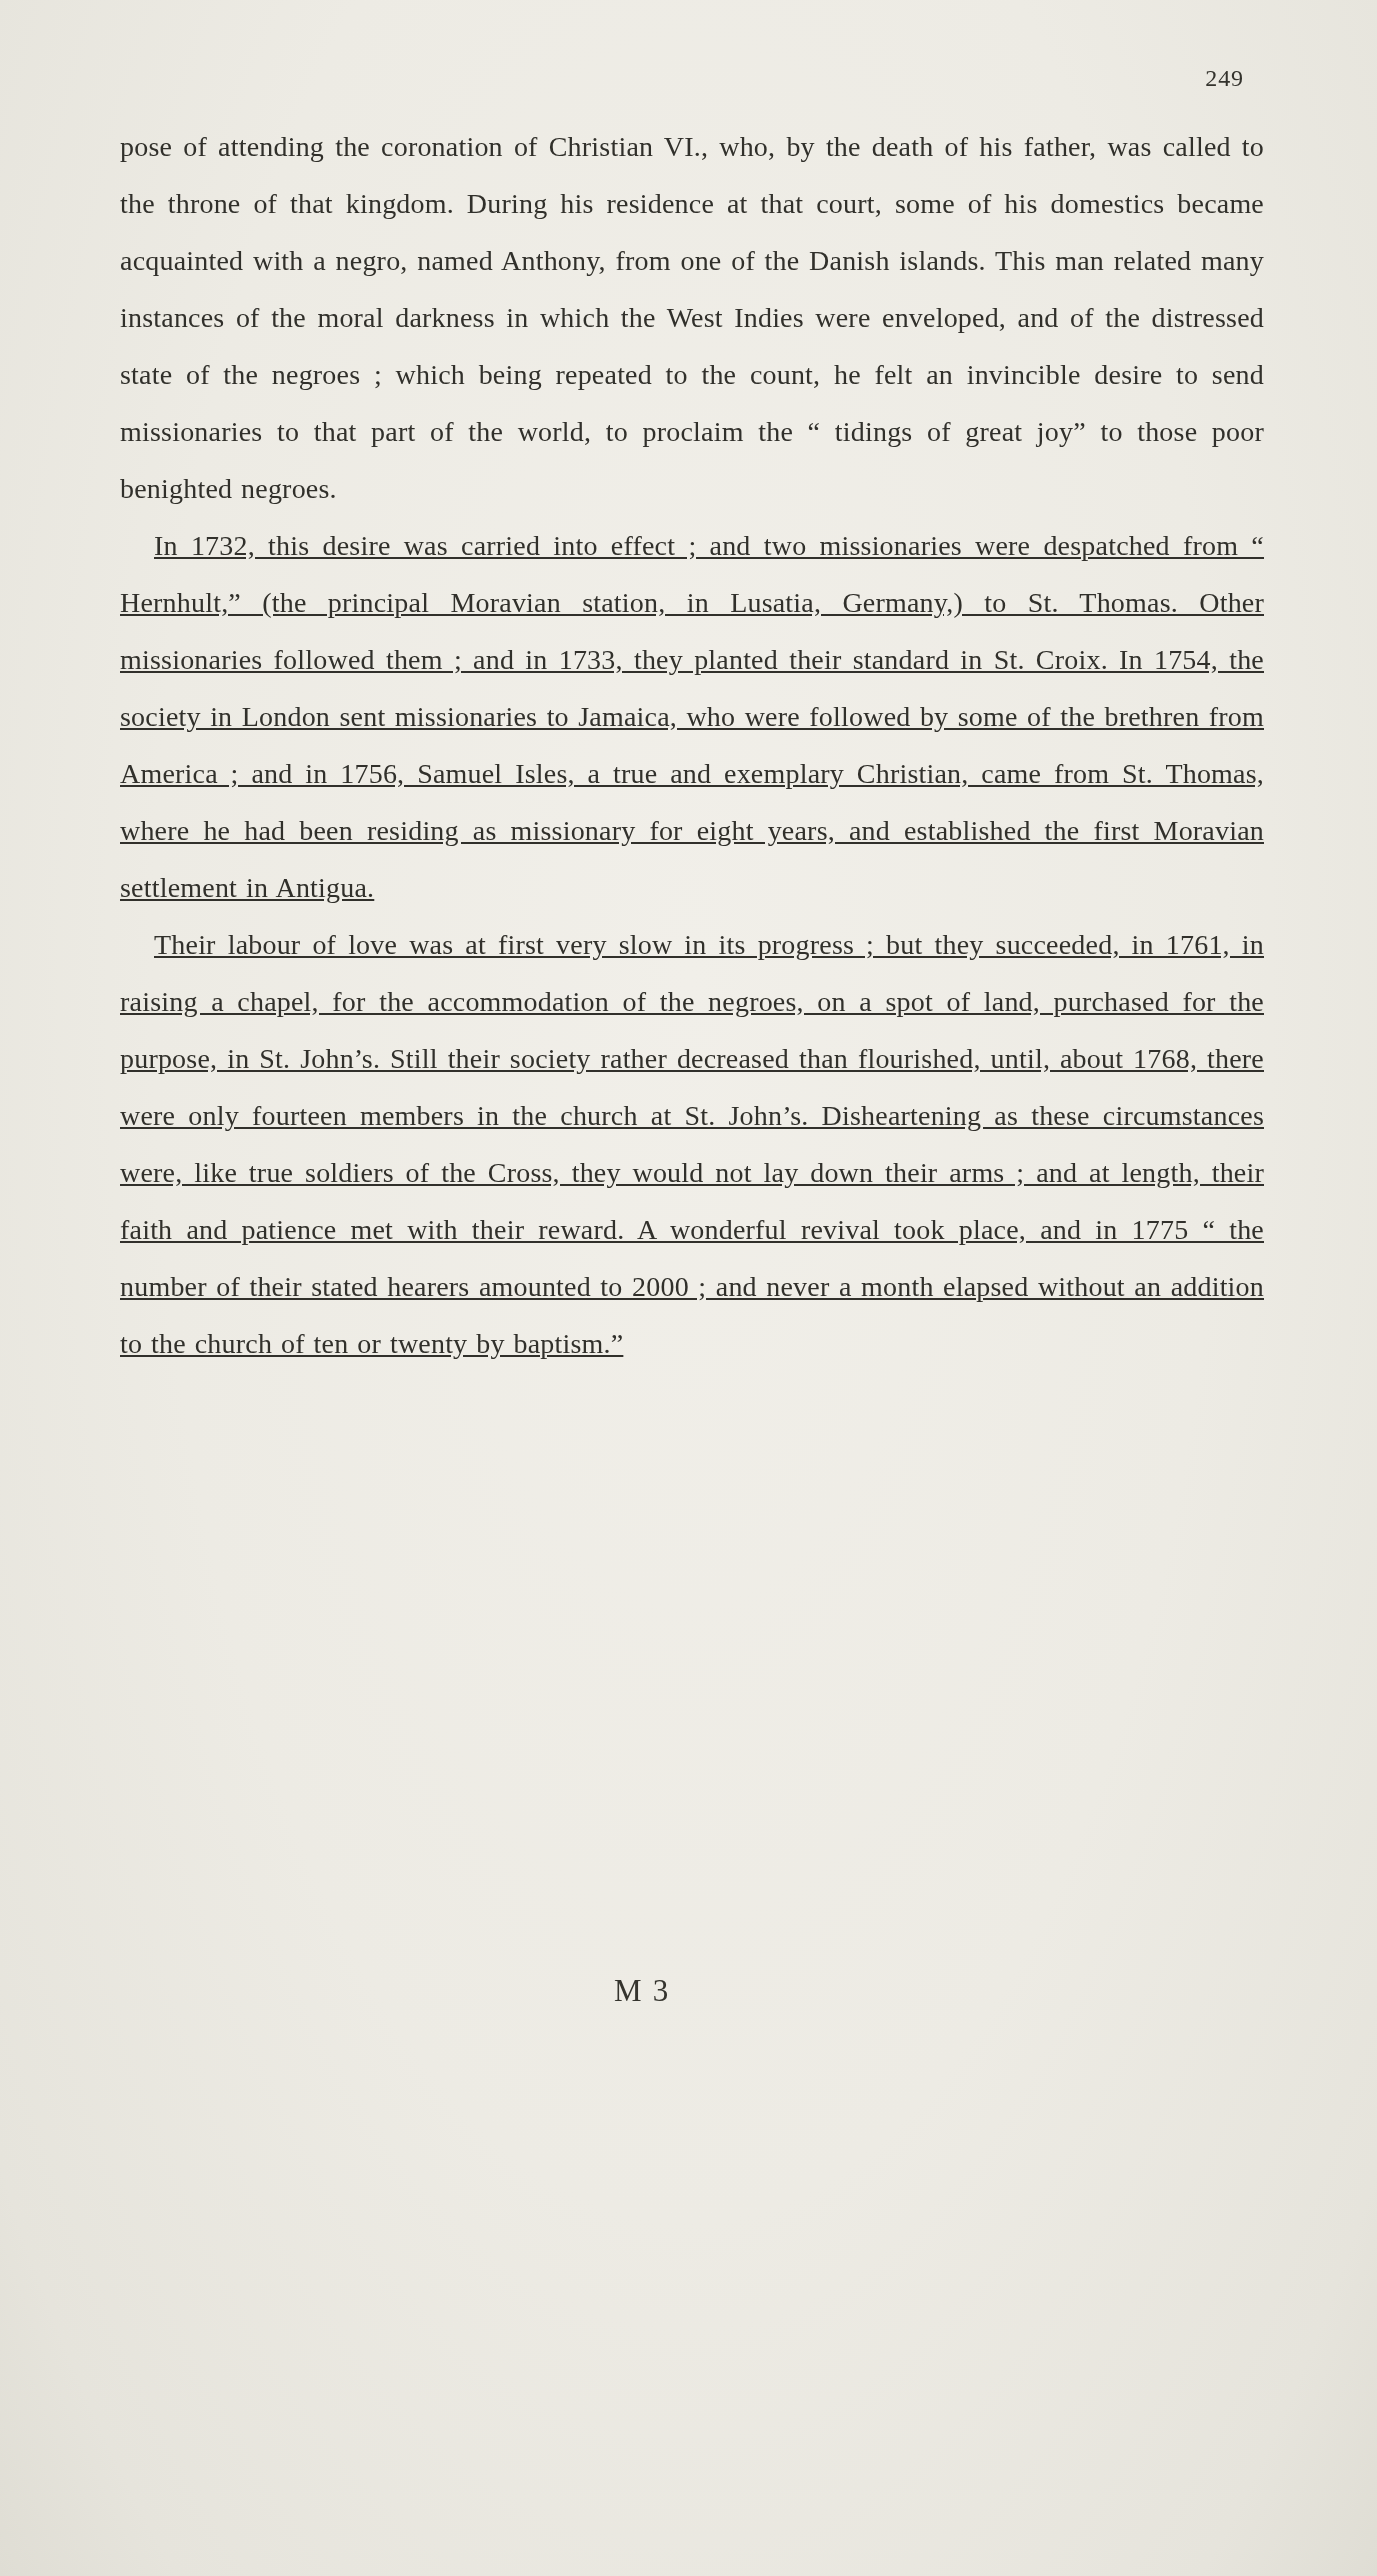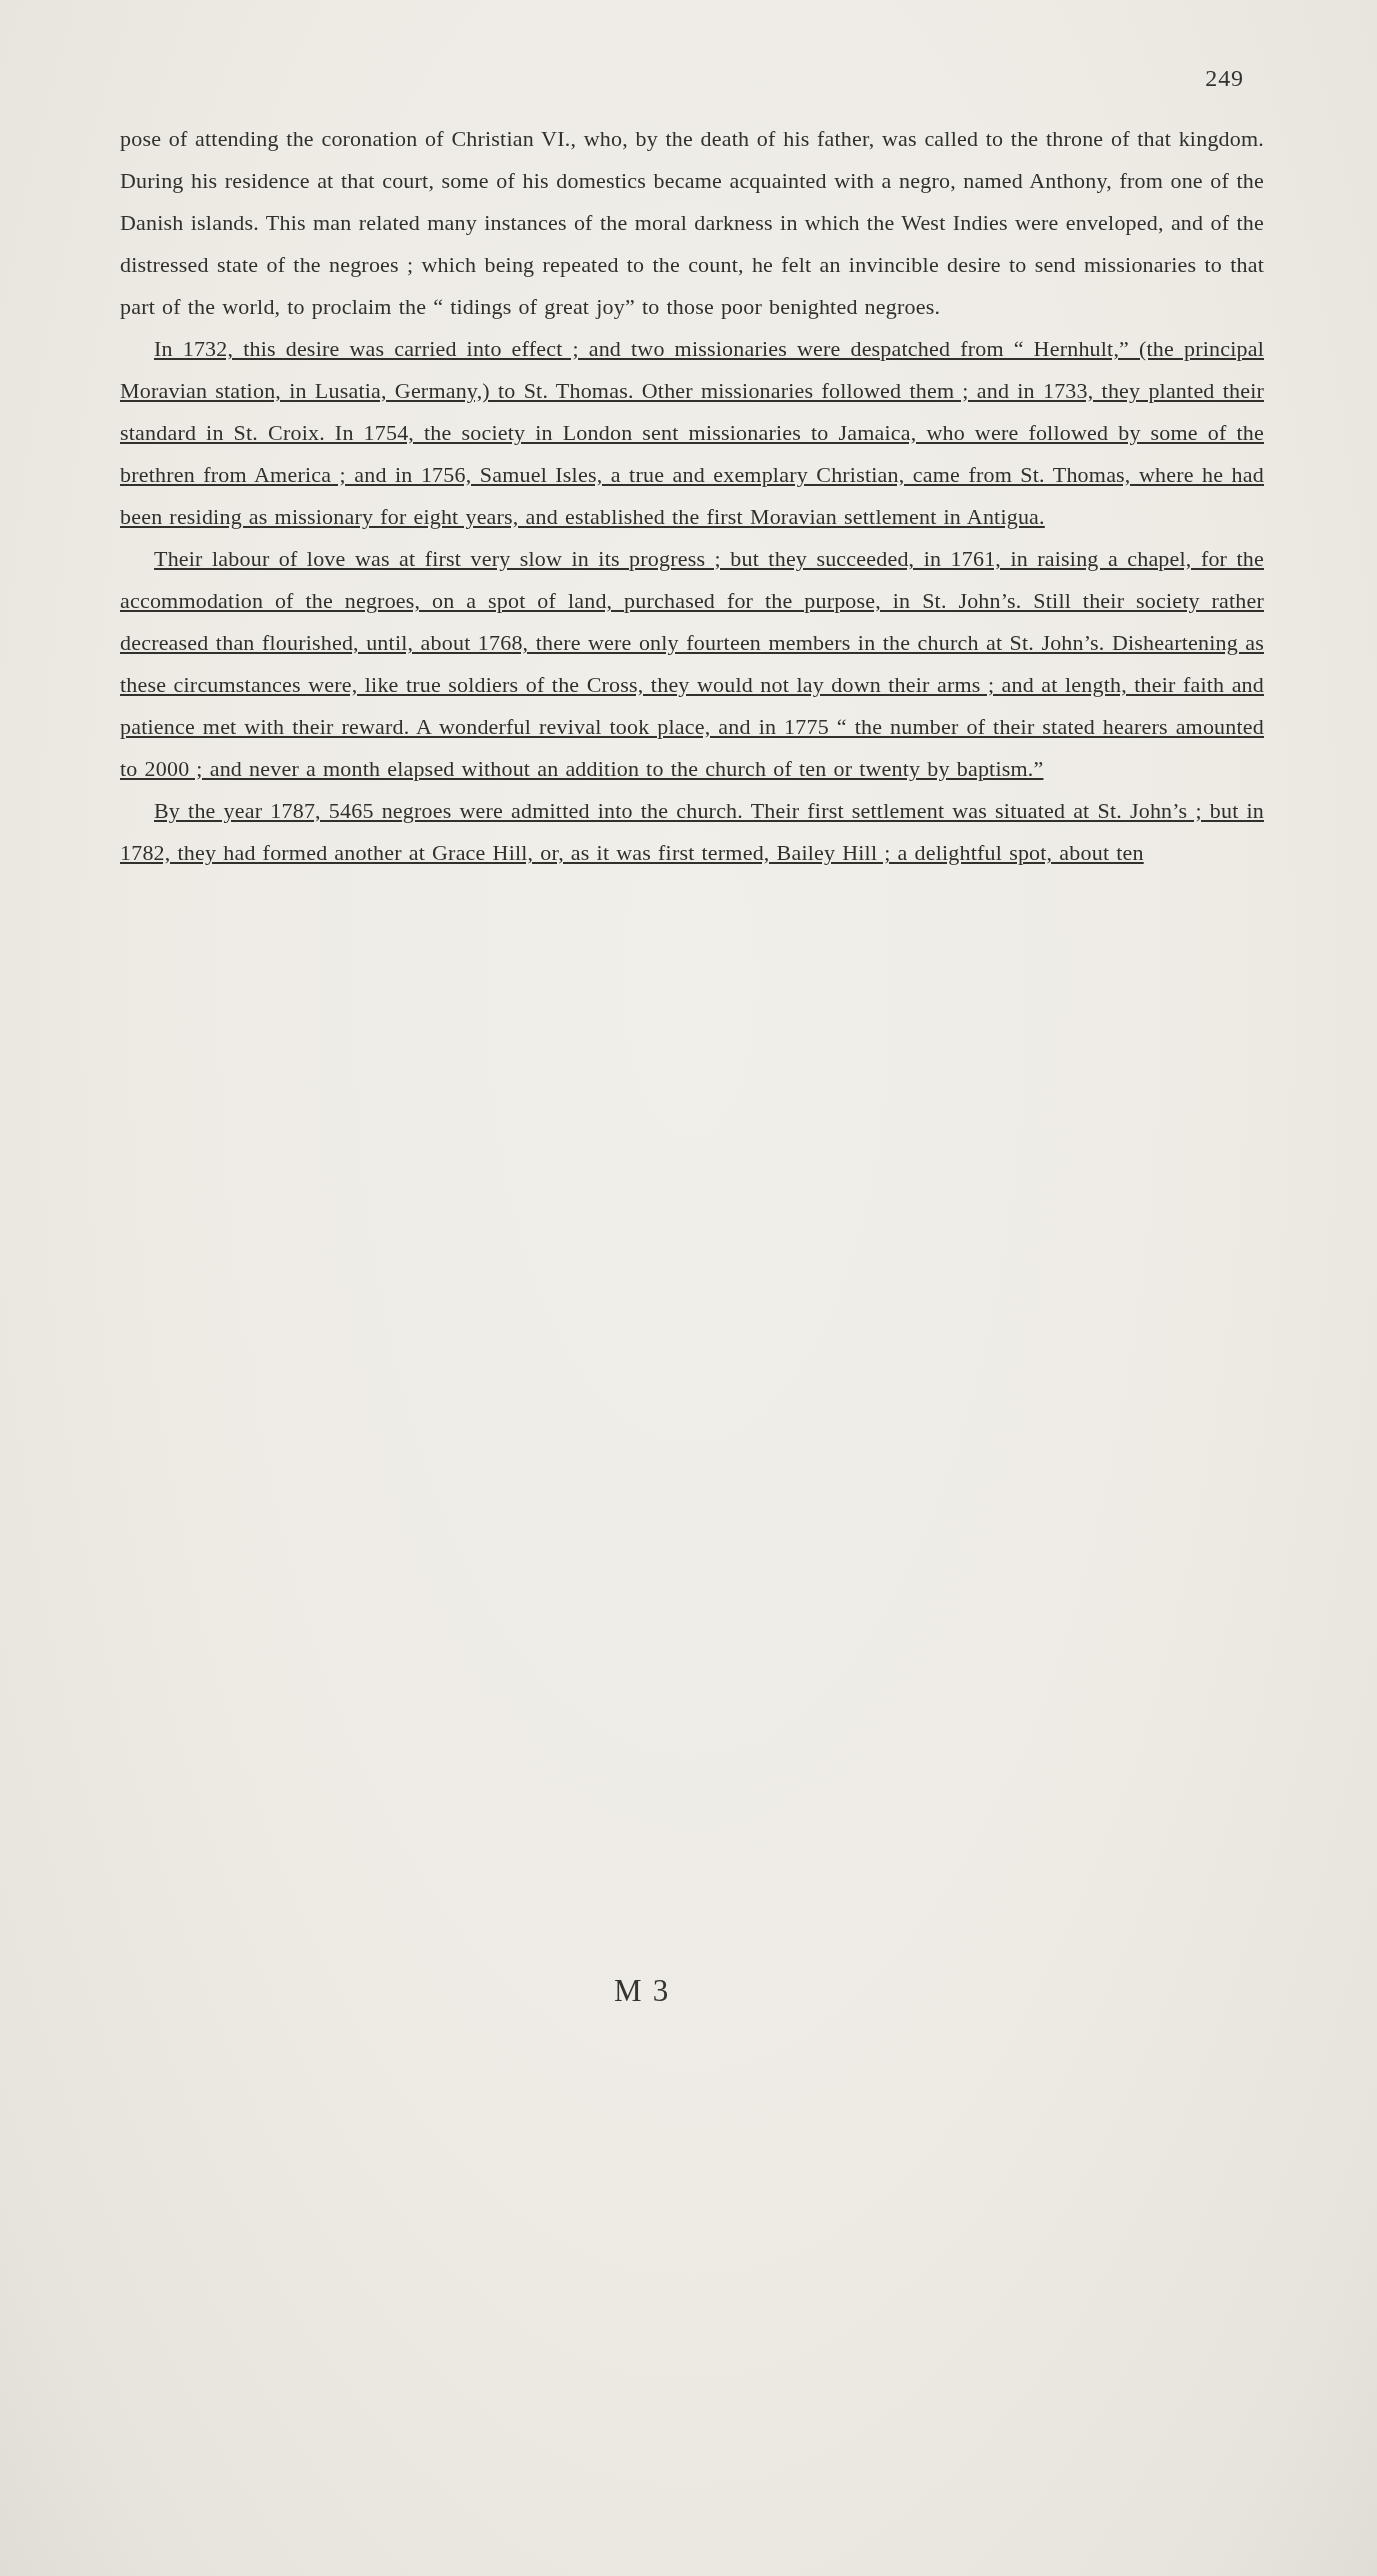--- a/index.html
+++ b/index.html
@@ -40,22 +40,22 @@
     top: 0;
     font-size: 24px;
     letter-spacing: 0.9px;
     color: #34332d;
   }
   .text-block {
     position: absolute;
     top: 118px;
     left: 120px;
     right: 114px;
-    font-size: 22px;
-    line-height: 42px;
+    font-size: 28px;
+    line-height: 57px;
     text-align: justify;
     word-spacing: 0.06em;
     letter-spacing: 0.2px;
   }
   .para {
     margin: 0;
     padding: 0;
   }
   .para.indent {
     text-indent: 34px;
@@ -83,21 +83,20 @@
 <div class="page">
 
   <header class="running-header">
     <span class="page-num">249</span>
   </header>
 
   <main class="text-block">
     <p class="para">pose of attending the coronation of Christian VI., who, by the death of his father, was called to the throne of that kingdom. During his residence at that court, some of his domestics became acquainted with a negro, named Anthony, from one of the Danish islands. This man related many instances of the moral darkness in which the West Indies were enveloped, and of the distressed state of the negroes ; which being repeated to the count, he felt an invincible desire to send missionaries to that part of the world, to proclaim the “ tidings of great joy” to those poor benighted negroes.</p>
     <p class="para indent">In 1732, this desire was carried into effect ; and two missionaries were despatched from “ Hernhult,” (the principal Moravian station, in Lusatia, Germany,) to St. Thomas. Other missionaries followed them ; and in 1733, they planted their standard in St. Croix. In 1754, the society in London sent missionaries to Jamaica, who were followed by some of the brethren from America ; and in 1756, Samuel Isles, a true and exemplary Christian, came from St. Thomas, where he had been residing as missionary for eight years, and established the first Moravian settlement in Antigua.</p>
     <p class="para indent">Their labour of love was at first very slow in its progress ; but they succeeded, in 1761, in raising a chapel, for the accommodation of the negroes, on a spot of land, purchased for the purpose, in St. John’s. Still their society rather decreased than flourished, until, about 1768, there were only fourteen members in the church at St. John’s. Disheartening as these circumstances were, like true soldiers of the Cross, they would not lay down their arms ; and at length, their faith and patience met with their reward. A wonderful revival took place, and in 1775 “ the number of their stated hearers amounted to 2000 ; and never a month elapsed without an addition to the church of ten or twenty by baptism.”</p>
-    <p class="para indent">By the year 1787, 5465 negroes were admitted into the church. Their first settlement was situated at St. John’s ; but in 1782, they had formed another at Grace Hill, or, as it was first termed, Bailey Hill ; a delightful spot, about ten</p>
   </main>
 
   <footer class="signature-line">
     <span>M 3</span>
   </footer>
 
 </div>
 
 
 </body></html>

